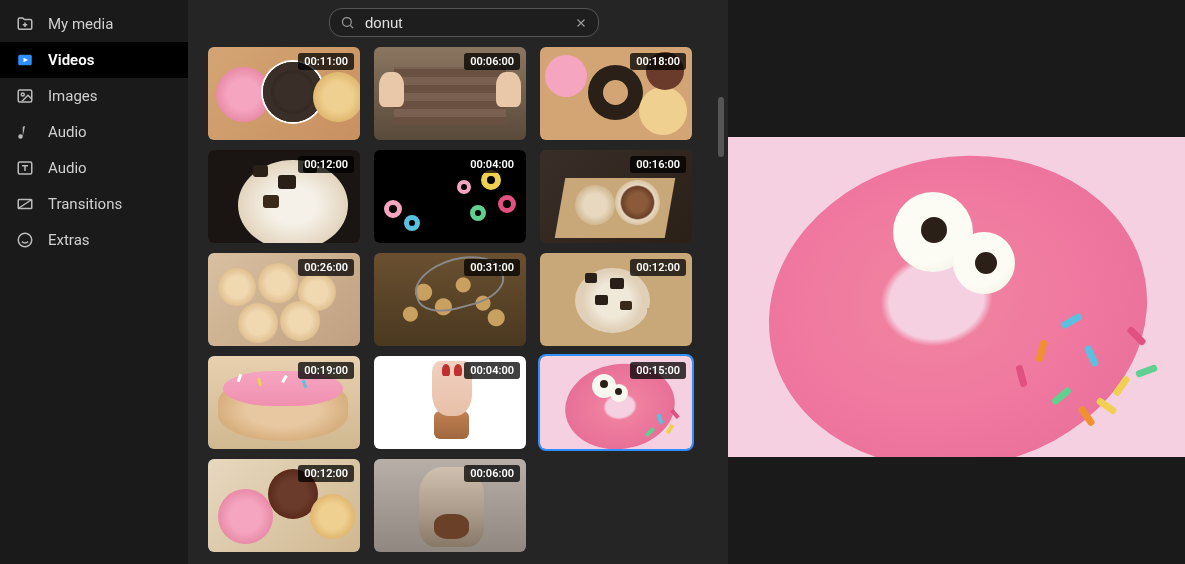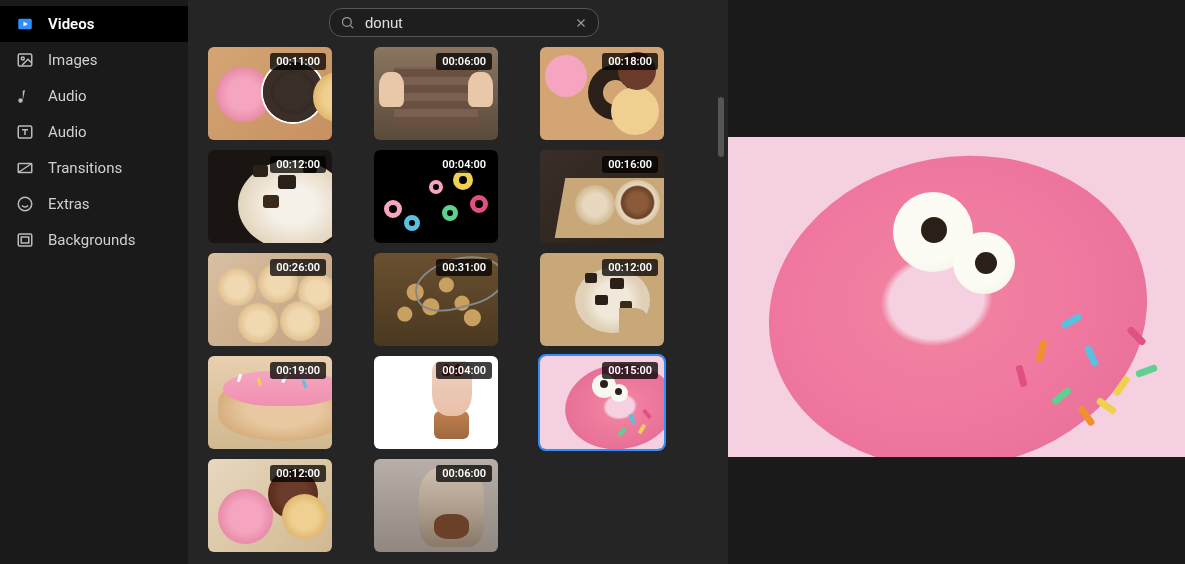--- a/index.html
+++ b/index.html
@@ -11,36 +11,45 @@
     .sidebar-item .icon { width: 18px; height: 18px; display: flex; align-items: center; justify-content: center; }
     
     .content { flex: 1; background: #252525; display: flex; flex-direction: column; position: relative; overflow: hidden; width: 540px; }
     .search-row { display: flex; justify-content: center; padding: 8px 0 10px; }
     .search-box { width: 270px; background: #1e1e1e; border: 1px solid #555; border-radius: 13px; display: flex; align-items: center; padding: 5px 10px; gap: 10px; margin-left: 12px; }
     .search-box input { flex: 1; background: transparent; border: none; outline: none; color: #e0e0e0; font-size: 15px; }
     .search-box .search-icon, .search-box .close-icon { color: #999; display: flex; }
     
     .grid-wrap { flex: 1; overflow-y: auto; padding: 0 20px 10px; position: relative; }
     .grid { display: grid; grid-template-columns: repeat(3, 156px); gap: 10px; justify-content: start; }
-    .thumb { position: relative; width: 124px; height: 93px; border-radius: 6px; overflow: hidden; background: #333; cursor: pointer; }
+    .thumb { position: relative; width: 152px; height: 93px; border-radius: 6px; overflow: hidden; background: #333; cursor: pointer; }
     .thumb.selected { outline: 2px solid #2e8fff; outline-offset: 0; }
     .thumb .badge { position: absolute; top: 6px; right: 6px; background: rgba(0,0,0,0.75); color: #fff; font-size: 11px; font-weight: 600; padding: 2px 6px; border-radius: 3px; }
     .scroll-thumb { position: absolute; top: 50px; width: 6px; height: 60px; background: #555; border-radius: 3px; right: 4px; }
     
     .preview { width: 457px; background: #1a1a1a; display: flex; flex-direction: column; align-items: center; justify-content: center; flex-shrink: 0; position: relative; }
     .preview-img-box { width: 457px; height: 320px; position: relative; margin-top: 30px; }
     .preview-banner { position: absolute; top: 0; left: 0; right: 0; background: rgba(60,60,70,0.75); color: #eee; font-size: 15px; padding: 16px 16px; }
     
     
     .tp { width: 100%; height: 100%; position: relative; overflow: hidden; }
   </style>
 </head>
 <body>
 
 <div class="sidebar">
+  <div class="sidebar-item">
+    <span class="icon">
+      <svg width="18" height="18" viewBox="0 0 24 24" fill="none" stroke="#bbb" stroke-width="2">
+          <path d="M3 6a2 2 0 0 1 2-2h4l2 2h8a2 2 0 0 1 2 2v9a2 2 0 0 1-2 2H5a2 2 0 0 1-2-2V6z"></path>
+          <path d="M12 10v6M9 13h6" stroke="#bbb"></path>
+        </svg>
+    </span>
+    <span>My media</span>
+  </div>
   <div class="sidebar-item active">
     <span class="icon">
       <svg width="18" height="18" viewBox="0 0 24 24" fill="#2e8fff">
           <rect x="3" y="5" width="18" height="14" rx="2"></rect>
           <polygon points="10,9 16,12 10,15" fill="#fff"></polygon>
         </svg>
     </span>
     <span>Videos</span>
   </div>
   <div class="sidebar-item">
@@ -80,29 +89,20 @@
     <span>Transitions</span>
   </div>
   <div class="sidebar-item">
     <span class="icon">
       <svg width="18" height="18" viewBox="0 0 24 24" fill="none" stroke="#bbb" stroke-width="2">
           <circle cx="12" cy="12" r="9"></circle>
           <path d="M8 14s1.5 2 4 2 4-2 4-2M9 9h.01M15 9h.01"></path>
         </svg>
     </span>
     <span>Extras</span>
-  </div>
-  <div class="sidebar-item">
-    <span class="icon">
-      <svg width="18" height="18" viewBox="0 0 24 24" fill="none" stroke="#bbb" stroke-width="2">
-          <rect x="3" y="4" width="18" height="16" rx="2"></rect>
-          <rect x="7" y="8" width="10" height="8"></rect>
-        </svg>
-    </span>
-    <span>Backgrounds</span>
   </div>
 </div>
 
 <div class="content">
   <div class="search-row">
     <div class="search-box">
       <span class="search-icon">
         <svg width="15" height="15" viewBox="0 0 24 24" fill="none" stroke="#999" stroke-width="2">
             <circle cx="11" cy="11" r="7"></circle>
             <path d="M21 21l-4.3-4.3"></path>

